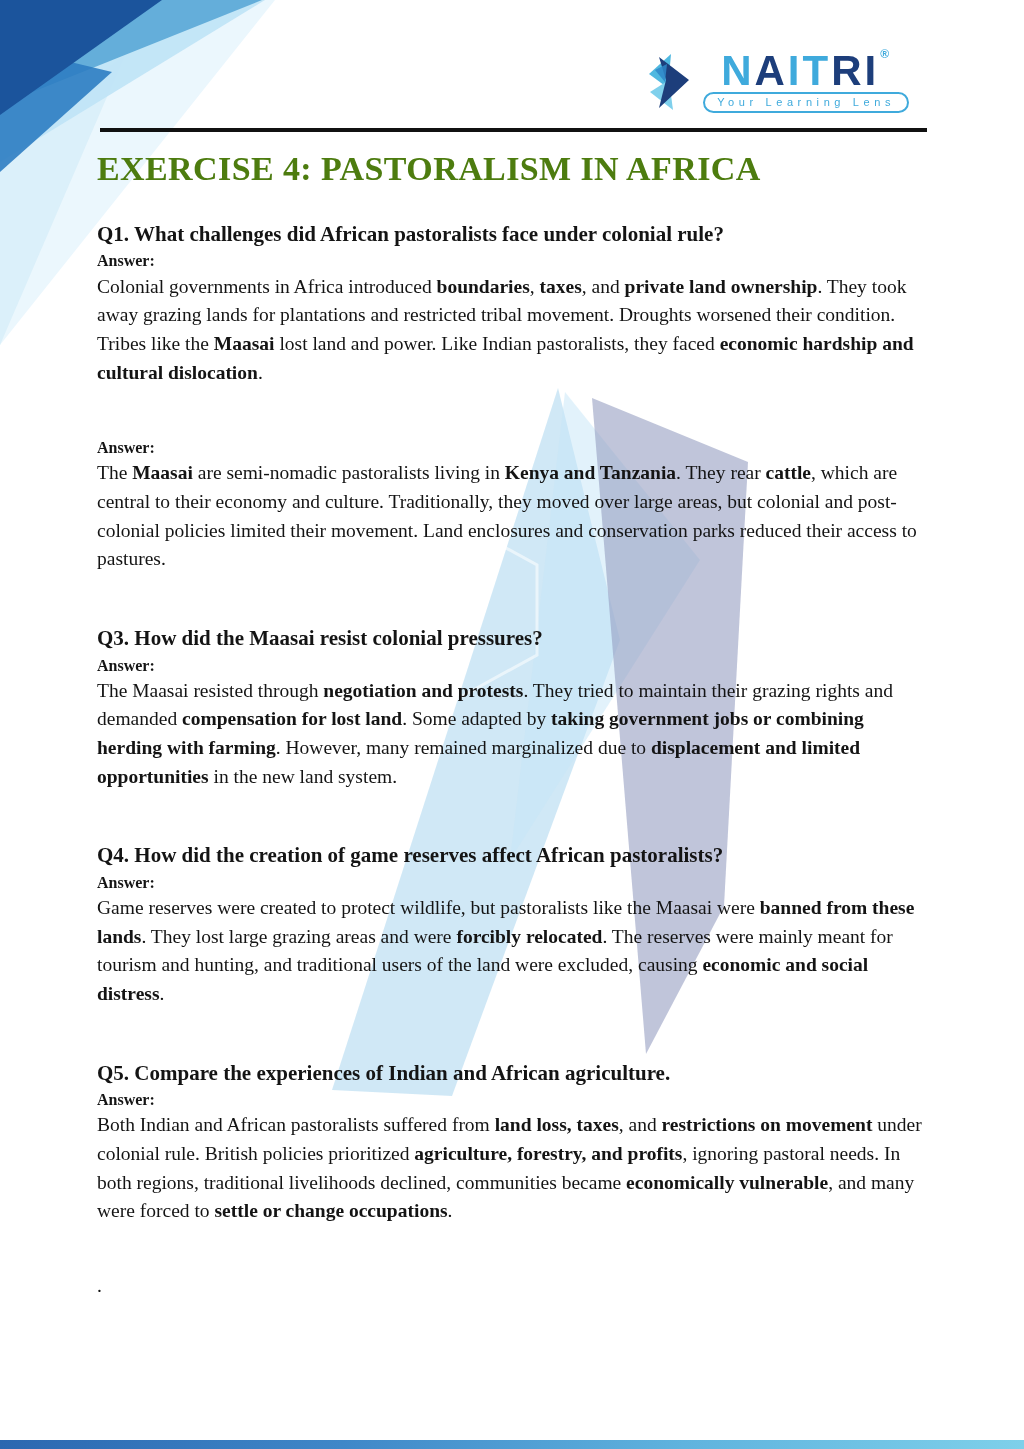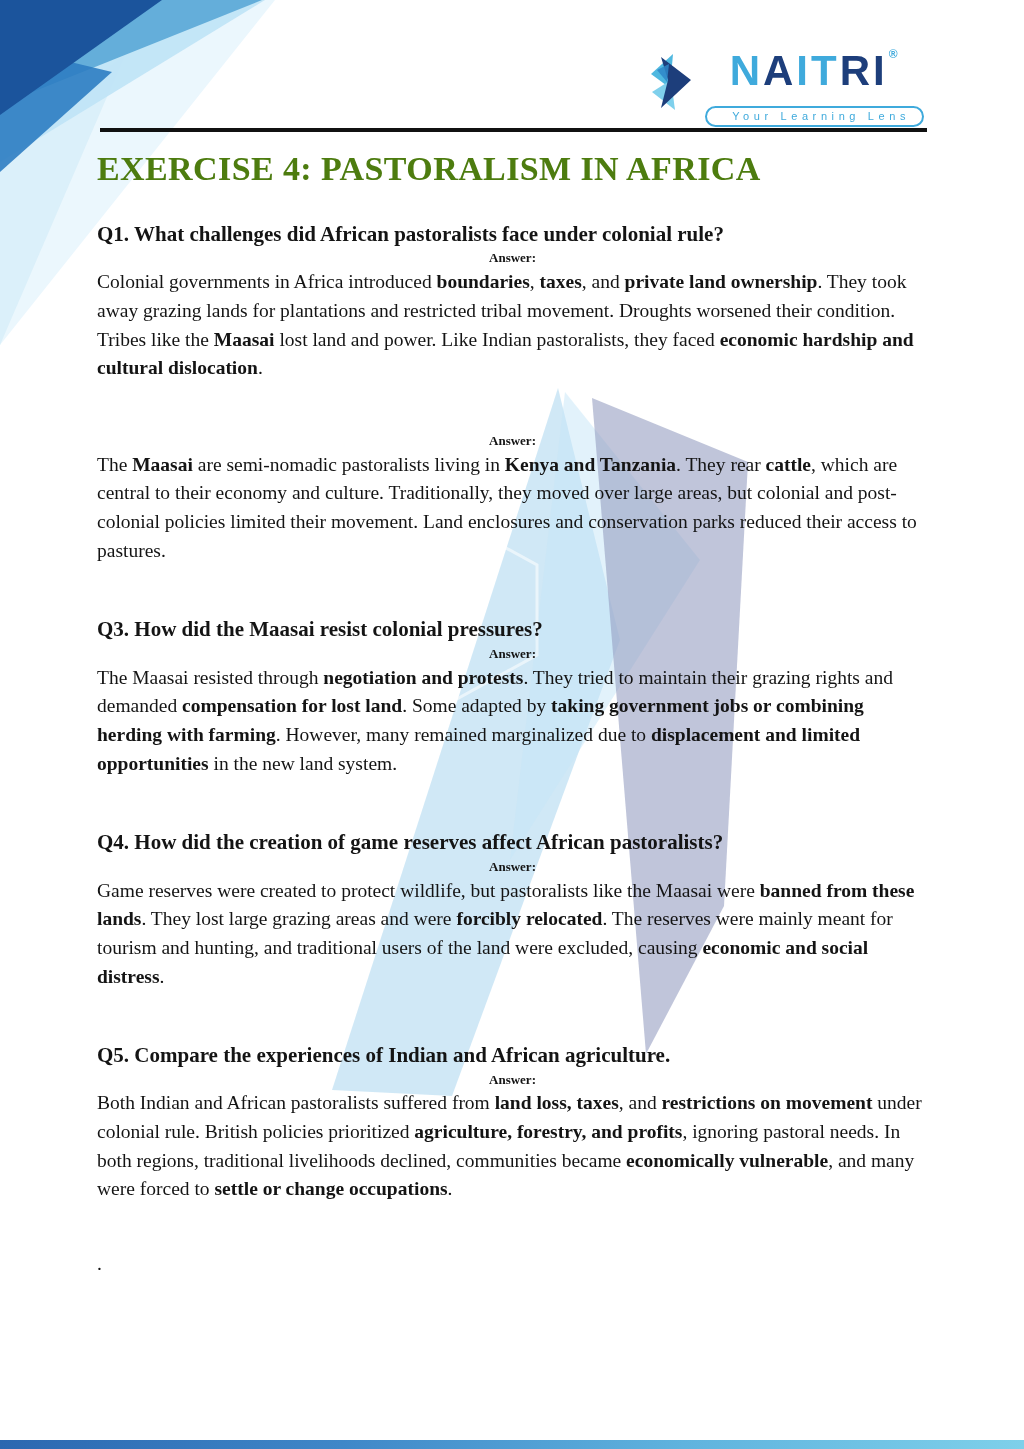--- a/index.html
+++ b/index.html
@@ -11,46 +11,46 @@
   *{margin:0;padding:0;box-sizing:border-box;}
   html,body{width:1024px;height:1449px;}
   body{background:#ffffff;overflow:hidden;position:relative;
        font-family:"Liberation Serif","DejaVu Serif",serif;color:var(--text);}
   .page{position:absolute;inset:0;}
 
   
   .corner-decor{position:absolute;left:0;top:0;z-index:1;}
 
   
-  .logo{position:absolute;top:50px;right:100px;z-index:4;display:flex;align-items:flex-start;gap:8px;}
+  .logo{position:absolute;top:50px;right:115px;z-index:4;display:flex;align-items:flex-start;gap:8px;}
   .logo-icon{display:block;margin-top:2px;}
   .brand-col{display:flex;flex-direction:column;align-items:center;}
   .wordmark{font-family:"Liberation Sans","DejaVu Sans",sans-serif;font-weight:bold;
             font-size:42px;line-height:1;letter-spacing:3px;white-space:nowrap;}
   .wordmark .lt{color:var(--brand-light);} .wordmark .dk{color:var(--brand-dark);}
   .reg{font-size:12px;vertical-align:top;color:var(--brand-light);font-weight:bold;
        font-family:"Liberation Sans",sans-serif;position:relative;top:-2px;left:1px;}
-  .tagline{margin-top:14px;border:2px solid var(--brand-light);border-radius:12px;
-           padding:2px 12px 3px 25px;font-family:"Liberation Sans","DejaVu Sans",sans-serif;
+  .tagline{margin-top:0;border:2px solid var(--brand-light);border-radius:12px;
+           padding:2px 12px 3px 12px;font-family:"Liberation Sans","DejaVu Sans",sans-serif;
            font-size:11px;letter-spacing:4.6px;color:var(--brand-light);white-space:nowrap;}
   .rule{position:absolute;top:128px;left:100px;width:827px;height:4px;background:var(--rule);z-index:4;}
 
   
   .watermark{position:absolute;left:300px;top:372px;z-index:1;}
   .wm-light{fill:var(--wm-light);opacity:.55;}
   .wm-light2{fill:var(--wm-light2);opacity:.5;}
   .wm-gray{fill:var(--wm-gray);opacity:.6;}
   .wm-hex{fill:none;stroke:#ffffff;stroke-width:3;opacity:.55;}
 
   
   .content{position:absolute;left:97px;top:150px;width:831px;z-index:2;}
   h1{font-size:34px;font-weight:bold;letter-spacing:.4px;margin:0 0 31px 0;color:#4d7c0f;}
   .qa{margin-bottom:49px;}
   .q{font-size:21px;font-weight:bold;line-height:1.45;}
-  .a-label{font-size:13px;font-weight:bold;line-height:1.45;text-align:center;}
+  .a-label{font-size:16px;font-weight:bold;line-height:1.45;}
   .a-body{font-size:19.5px;line-height:1.47;}
   .end-period{font-size:19.5px;margin-top:16px;}
 
   
   .bottom-bar{position:absolute;left:0;bottom:0;width:100%;height:9px;z-index:5;}
 </style>
 </head>
 <body>
 
 <div class="page">

